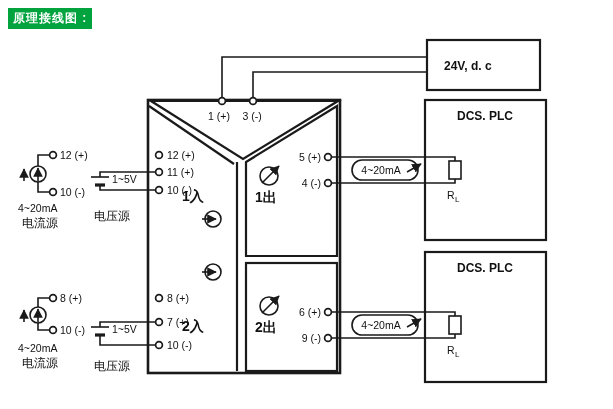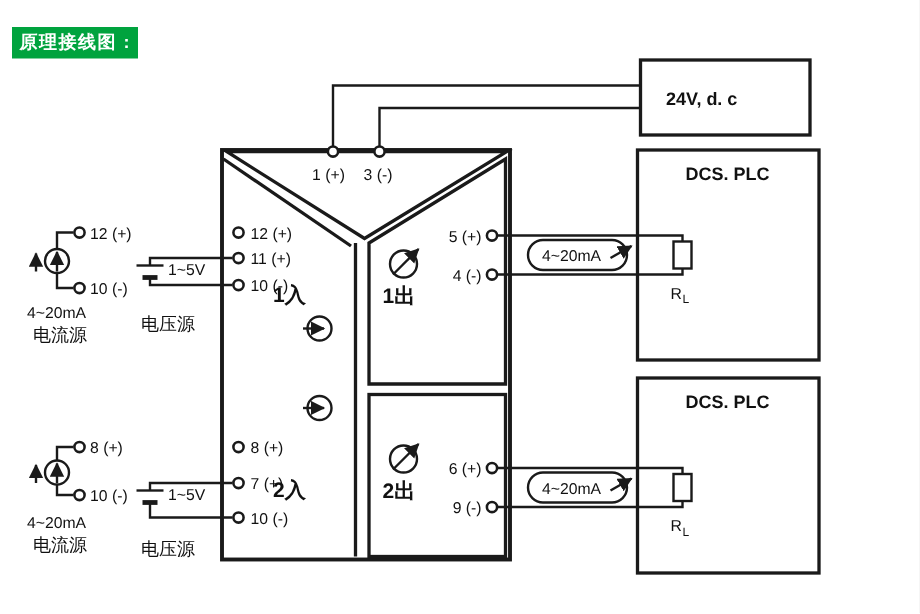--- a/index.html
+++ b/index.html
@@ -2,21 +2,21 @@
 <html><head>
 <meta charset="utf-8">
 <style>
   html,body{margin:0;padding:0;background:#fff;}
   .page{
     position:relative;width:613px;height:409px;background:#fff;overflow:hidden;
     border-right:1px solid #d9d9d9;
     font-family:"Liberation Sans","DejaVu Sans",sans-serif;
   }
   .title{
-    position:absolute;top:18px;left:8px;background:#00a33e;color:#ffffff;
+    position:absolute;top:8px;left:8px;background:#00a33e;color:#ffffff;
     font-size:12px;font-weight:bold;padding:2px 5px;letter-spacing:1px;
   }
   svg{position:absolute;top:0;left:0;}
   svg text{font-family:"Liberation Sans","DejaVu Sans",sans-serif;fill:#111;}
   .t10{font-size:10.5px;}
   .t12{font-size:12px;}
   .tb12{font-size:12px;font-weight:bold;}
   .tb14{font-size:14px;font-weight:bold;}
   .tsub{font-size:8px;}
   .wire{stroke:#1a1a1a;stroke-width:1.6;fill:none;}

